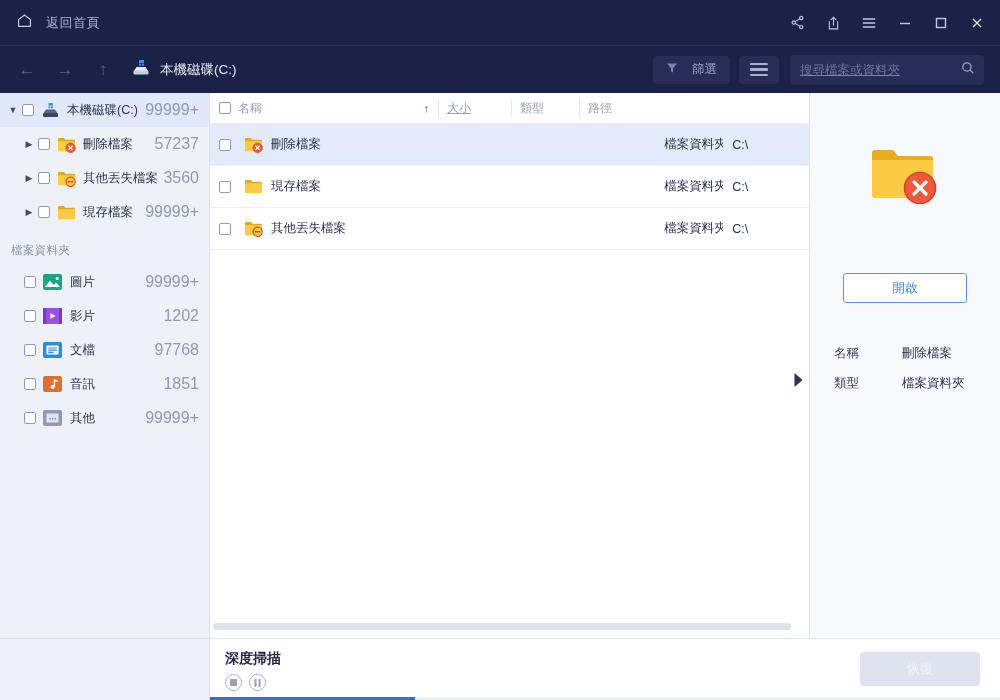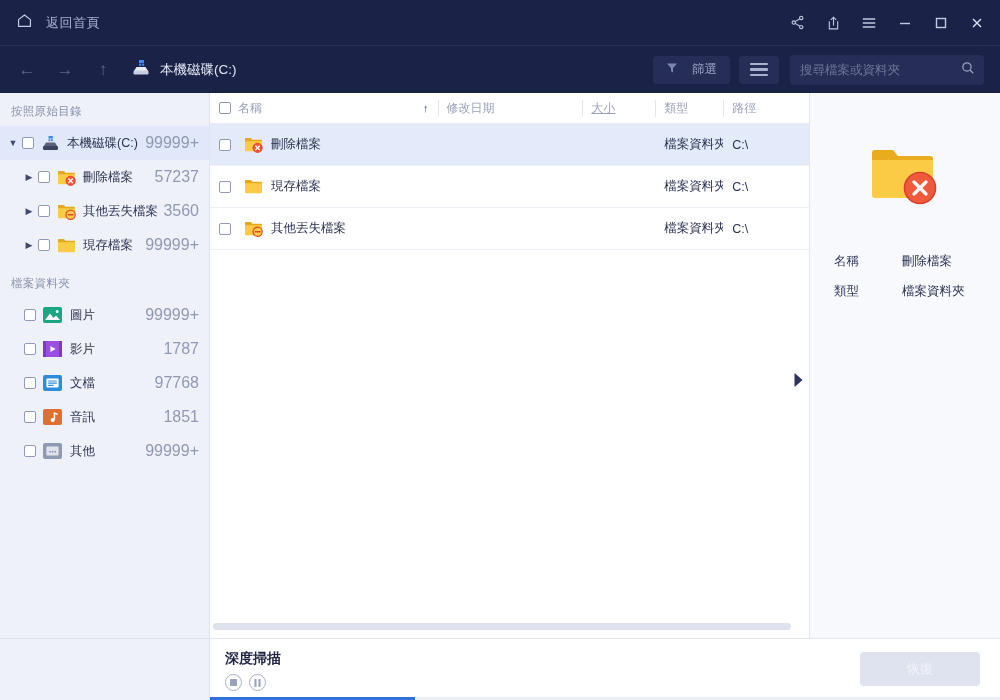--- a/index.html
+++ b/index.html
@@ -51,21 +51,21 @@
     display: flex; align-items: center; justify-content: center;
     flex-direction: column; gap: 3px; cursor: pointer; margin-right: 11px;
   }
   .lv-bar { width: 18px; height: 2.5px; background: #aab1d0; border-radius: 1px; }
   .searchbox {
     width: 194px; height: 30px; background: #262e58; border-radius: 4px;
     display: flex; align-items: center; padding: 0 10px; margin-right: 16px;
   }
   .searchbox input {
     flex: 1; background: transparent; border: none; outline: none;
-    color: #14b8a6; font-size: 12.5px; font-family: inherit;
+    color: #14b8a6; font-size: 12.5px; font-family: inherit; text-decoration: underline;
   }
   .searchbox input::placeholder { color: #6e769c; }
 
   
   .sidebar {
     position: absolute; left: 0; top: 93px; width: 210px; height: 607px;
     background: #eef1f8; border-right: 1px solid #dfe3ef;
   }
   .side-section-title {
     font-size: 11.5px; color: #8a92ae; padding: 11px 0 7px 11px; letter-spacing: .3px;
@@ -261,21 +261,20 @@
       <span>
         <svg width="14" height="14" viewBox="0 0 16 16">
             <circle cx="6.8" cy="6.8" r="4.7" fill="none" stroke="#9aa2c4" stroke-width="1.4"></circle>
             <path d="M10.3 10.3 L14 14" stroke="#9aa2c4" stroke-width="1.4"></path>
           </svg>
       </span>
     </div>
   </div>
 
   <div class="sidebar">
-    <div class="side-section-title">按照原始目錄</div>
     <div id="tree-container">
         <div class="tree-row selected" style="padding-left: 4px;">
           <span class="tw">▼</span>
           <span class="chk"></span>
           <span class="tree-icon"><svg width="19" height="17" viewBox="0 0 19 17">
               <rect x="7.5" y="1" width="4.4" height="2.6" fill="#3f8bf5"></rect>
               <rect x="7.5" y="4.3" width="1.9" height="1.9" fill="#3f8bf5"></rect>
               <rect x="10" y="4.3" width="1.9" height="1.9" fill="#3f8bf5"></rect>
               <path d="M2.5 11.5 L5 7.6 L14 7.6 L16.5 11.5 Z" fill="#5a6380"></path>
               <rect x="2" y="11" width="15" height="4" rx="1.2" fill="#3c4560"></rect>
@@ -332,21 +331,21 @@
         </div>
         <div class="ft-row">
           <span class="chk"></span>
           <span class="ft-icon"><svg width="19" height="16" viewBox="0 0 19 16">
               <rect width="19" height="16" rx="2" fill="#9b4fe0"></rect>
               <rect x="0" y="0" width="3" height="16" fill="#7b3bc4"></rect>
               <rect x="16" y="0" width="3" height="16" fill="#7b3bc4"></rect>
               <path d="M7.4 5 L12.6 8 L7.4 11 Z" fill="#ffffff"></path>
             </svg></span>
           <span class="tree-label">影片</span>
-          <span class="tree-count">1787</span>
+          <span class="tree-count">1202</span>
         </div>
         <div class="ft-row">
           <span class="chk"></span>
           <span class="ft-icon"><svg width="19" height="16" viewBox="0 0 19 16">
               <rect width="19" height="16" rx="2" fill="#2b8ddd"></rect>
               <rect x="3.4" y="3.4" width="12.2" height="9.2" rx="1" fill="#ffffff"></rect>
               <path d="M5.2 6 H13.8 M5.2 8.2 H13.8 M5.2 10.4 H10.6" stroke="#2b8ddd" stroke-width="1.2"></path>
             </svg></span>
           <span class="tree-label">文檔</span>
           <span class="tree-count">97768</span>
@@ -386,23 +385,20 @@
       </div>
     </div>
   </div>
 
   <div class="filelist">
     <div class="th-row" id="th-row">
         <div class="th" style="width: 228px;">
           <span class="chk"></span>
           <span>名稱</span>
           <span class="sort-arrow">↑</span>
-        </div>
-        <div class="th" style="width: 145px;">
-          <span>修改日期</span>
         </div>
         <div class="th" style="width: 73px; text-decoration: underline;">
           <span>大小</span>
         </div>
         <div class="th" style="width: 68px;">
           <span>類型</span>
         </div>
         <div class="th" style="width: 86px;">
           <span>路徑</span>
         </div>
@@ -464,20 +460,21 @@
     <div class="pv-icon-wrap">
       <span>
         <svg width="76" height="66" viewBox="0 0 76 66">
           <path d="M5 12 C5 10 6 9 8 9 L26 9 L31 15 L63 15 C65 15 66 16 66 18 L66 22 L5 22 Z" fill="#e8ac1e"></path>
           <path d="M5 19 L66 19 L66 54 C66 56 65 57 63 57 L8 57 C6 57 5 56 5 54 Z" fill="#fbcb46"></path>
           <circle cx="53" cy="47" r="15.5" fill="#f05a3c" stroke="#d8402a" stroke-width="1.6"></circle>
           <path d="M47 41 L59 53 M59 41 L47 53" stroke="#ffffff" stroke-width="3.2" stroke-linecap="round"></path>
         </svg>
       </span>
     </div>
+    <button class="open-btn">開啟</button>
     <div class="pv-meta" id="pv-meta">
         <div class="pv-line">
           <span class="pv-key">名稱</span>
           <span class="pv-val">刪除檔案</span>
         </div>
         <div class="pv-line">
           <span class="pv-key">類型</span>
           <span class="pv-val">檔案資料夾</span>
         </div>
       </div>

